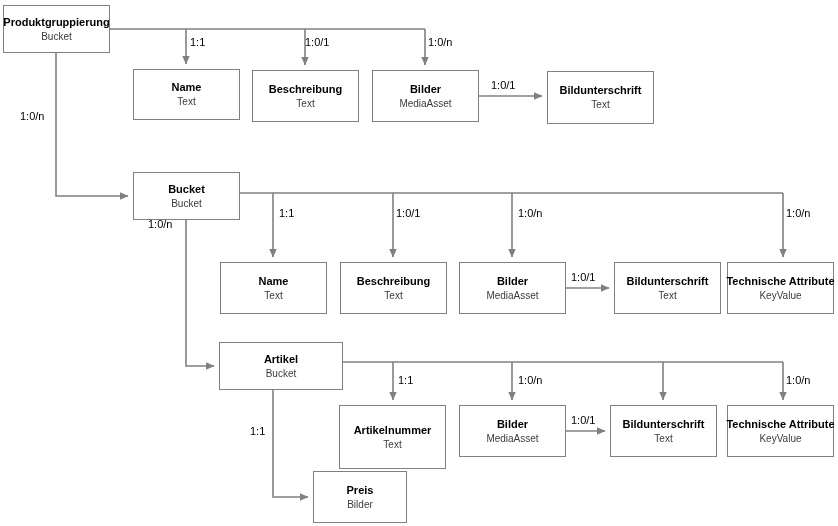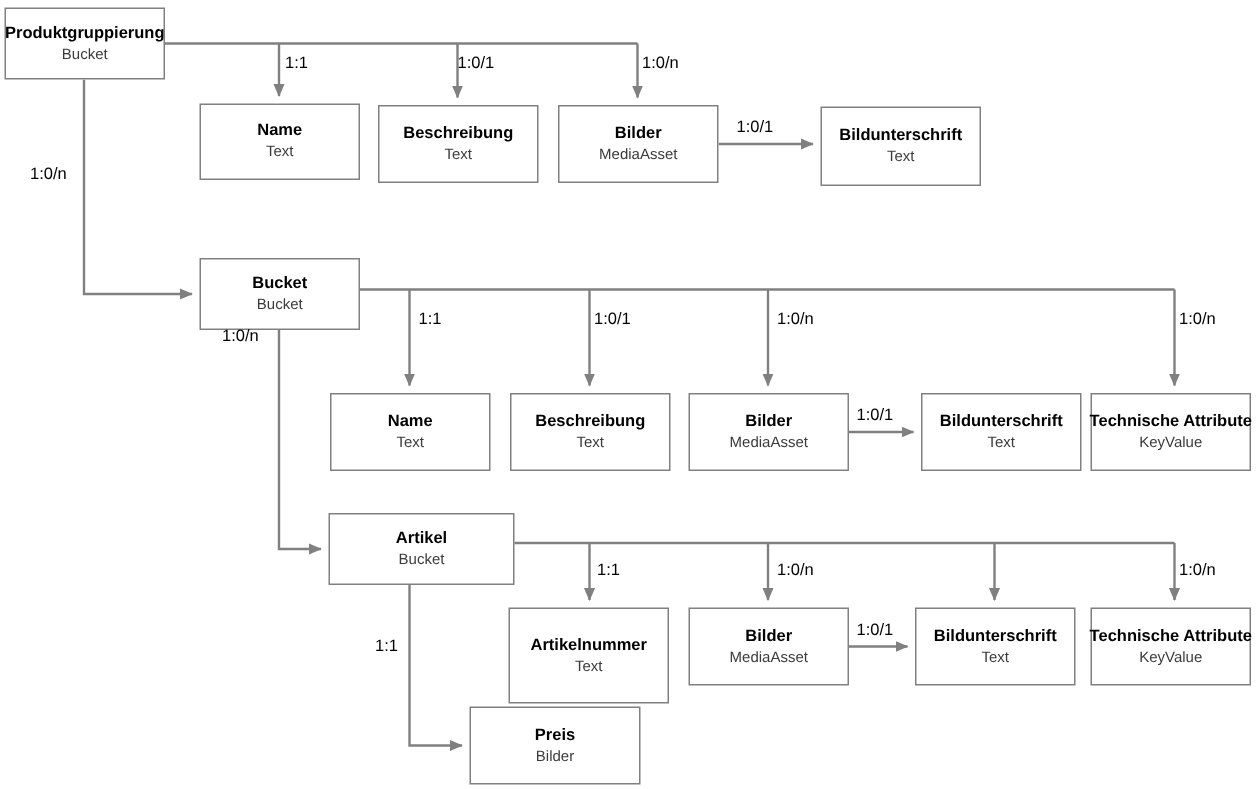--- a/index.html
+++ b/index.html
@@ -172,21 +172,21 @@
   <div class="node" style="left:610px;top:405px;width:107px;height:52px;">
     <div class="n-title">Bildunterschrift</div>
     <div class="n-type">Text</div>
   </div>
 
   <div class="node" style="left:727px;top:405px;width:107px;height:52px;">
     <div class="n-title">Technische Attribute</div>
     <div class="n-type">KeyValue</div>
   </div>
 
-  <div class="node" style="left:313px;top:471px;width:114px;height:52px;">
+  <div class="node" style="left:313px;top:471px;width:94px;height:52px;">
     <div class="n-title">Preis</div>
     <div class="n-type">Bilder</div>
   </div>
 
   <div class="edge-label" style="left:190px;top:36px;">1:1</div>
   <div class="edge-label" style="left:305px;top:36px;">1:0/1</div>
   <div class="edge-label" style="left:428px;top:36px;">1:0/n</div>
   <div class="edge-label" style="left:491px;top:79px;">1:0/1</div>
   <div class="edge-label" style="left:20px;top:110px;">1:0/n</div>
 

